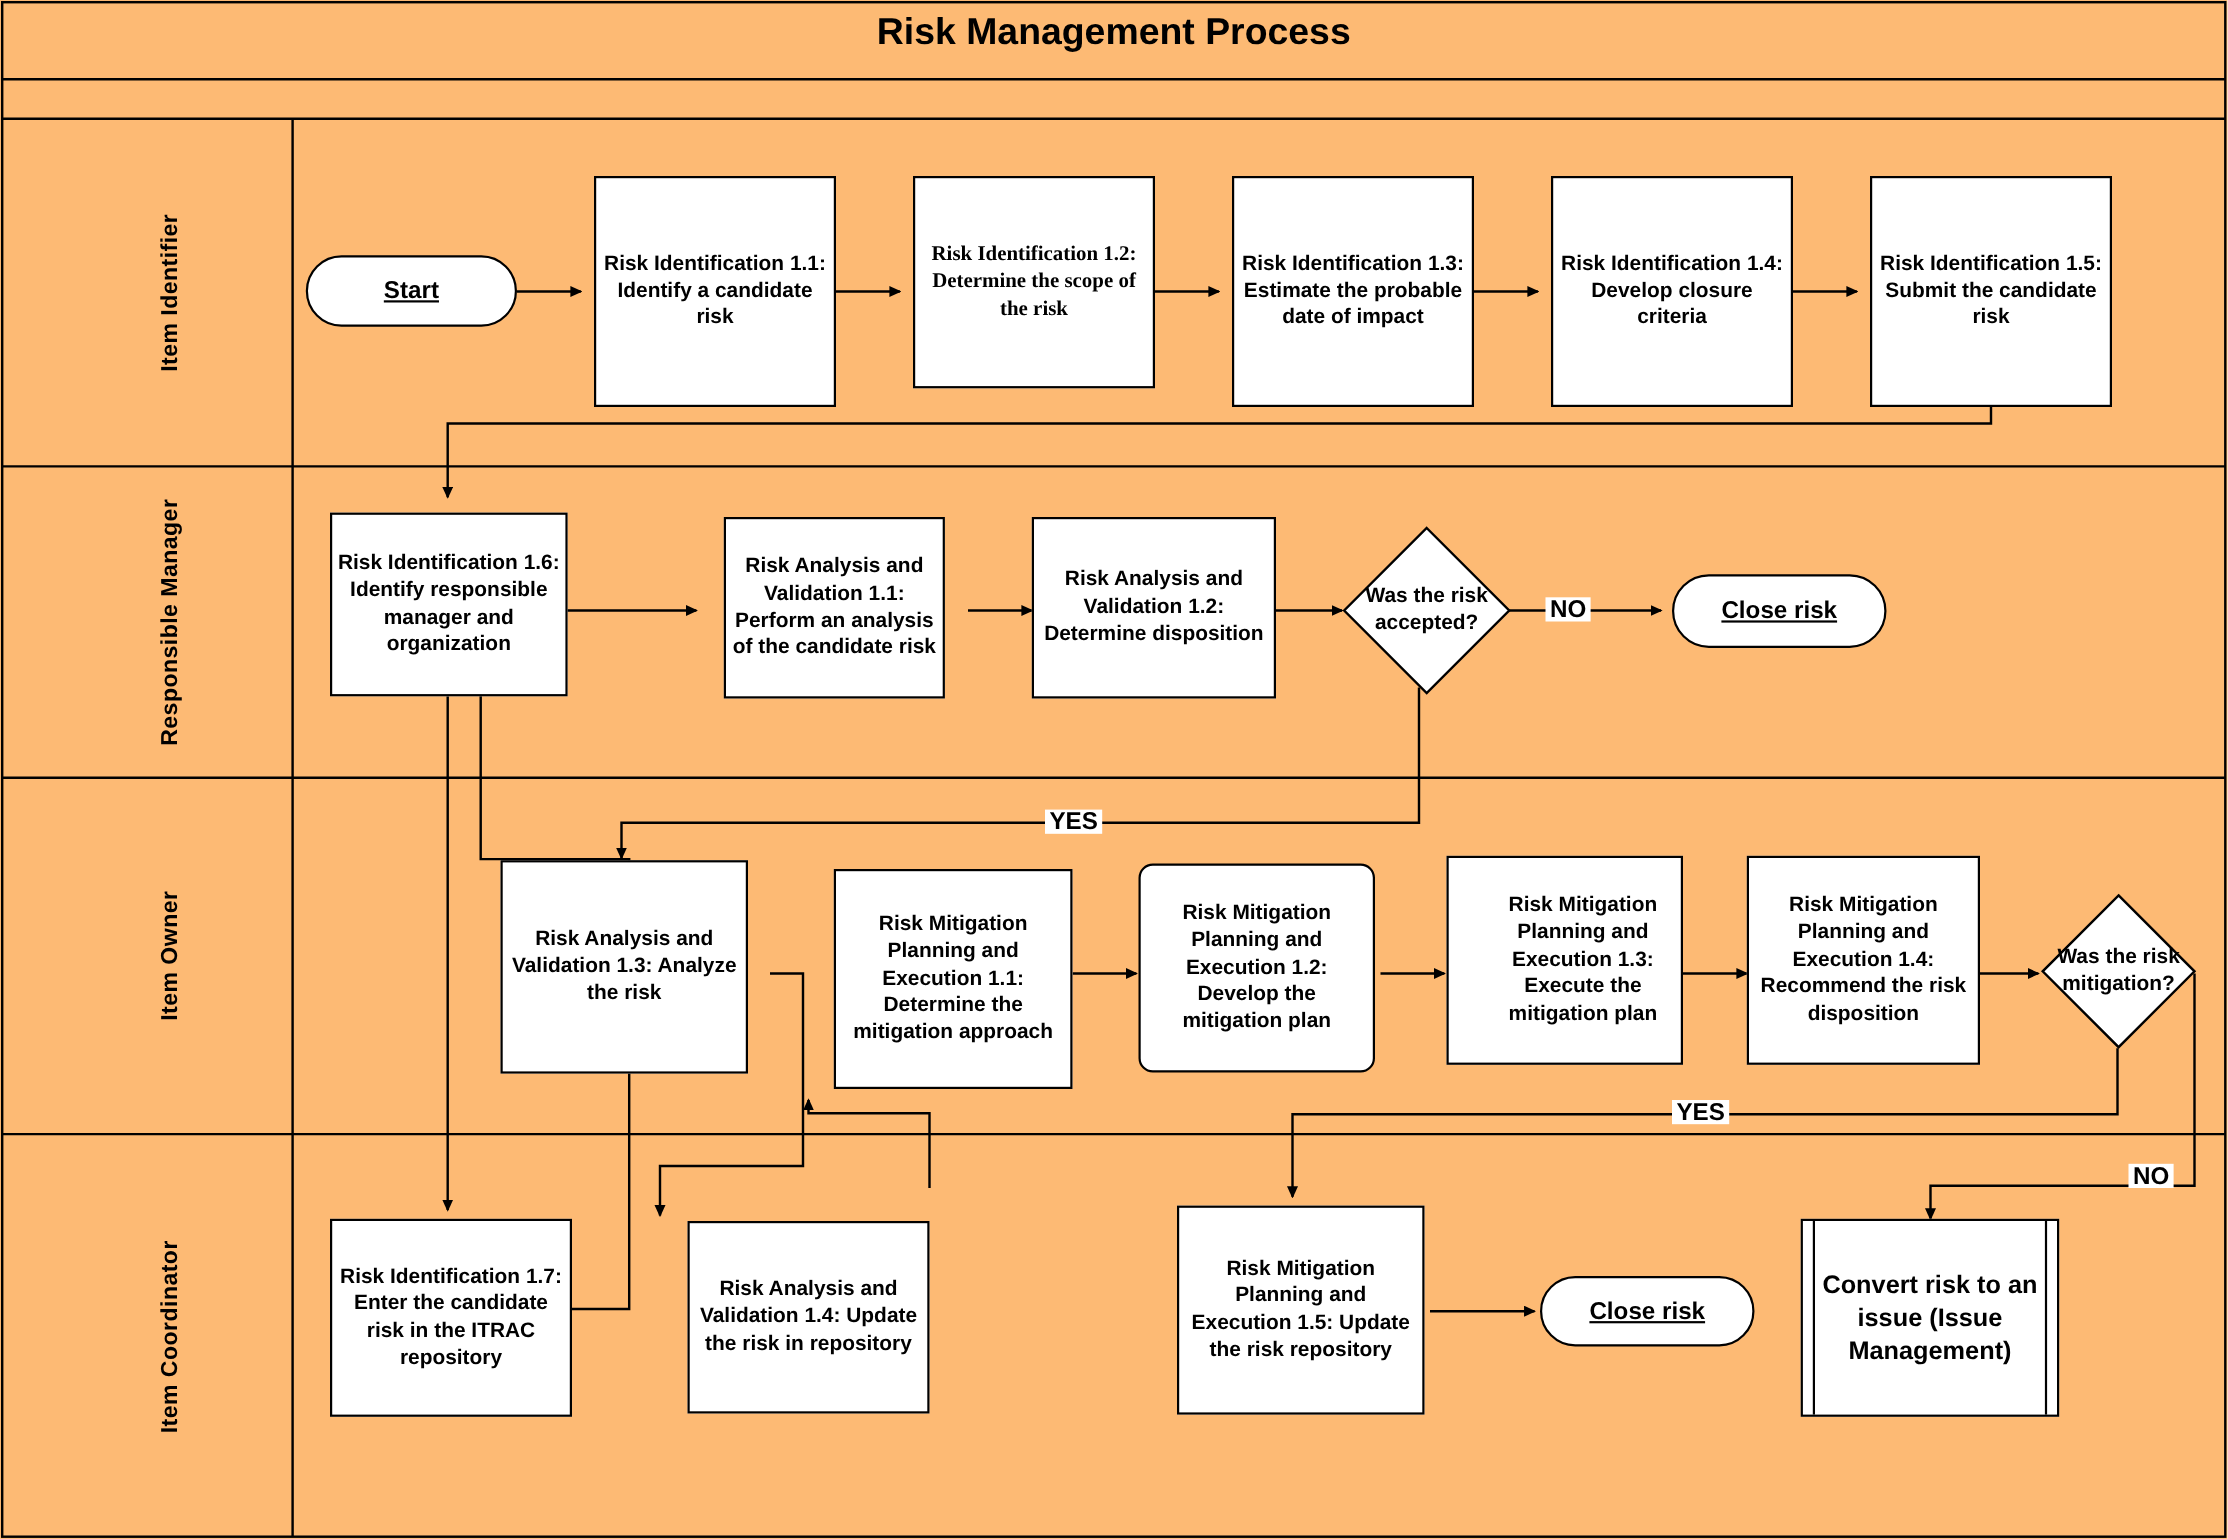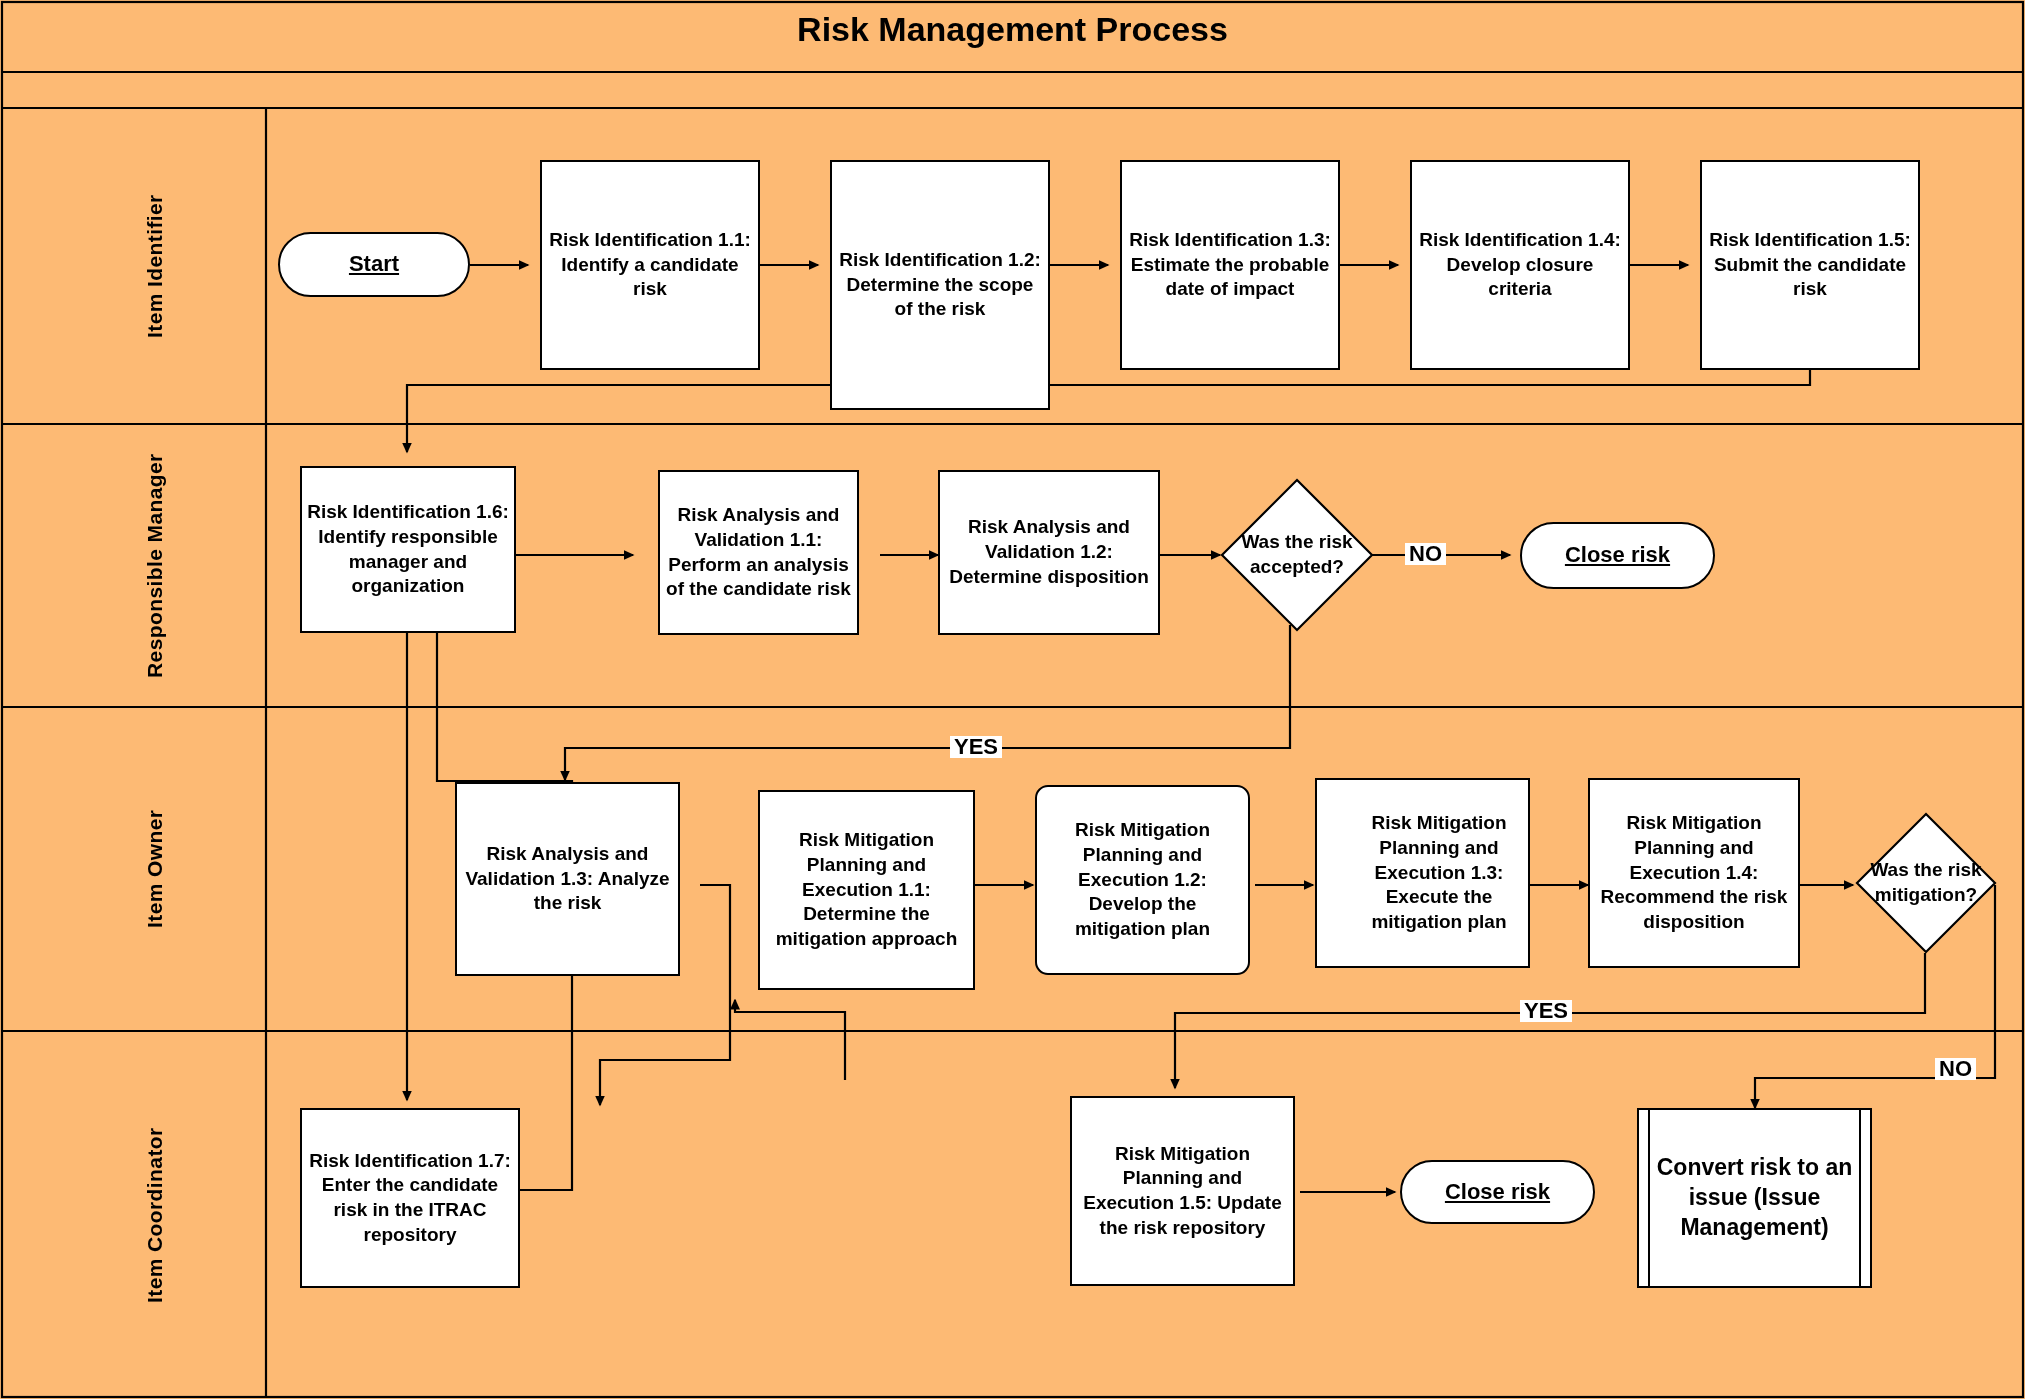--- a/index.html
+++ b/index.html
@@ -96,21 +96,21 @@
 
   <div class="lanelabel" style="left:110px;top:110px;width:90px;height:312px;">Item Identifier</div>
   <div class="lanelabel" style="left:110px;top:426px;width:90px;height:280px;">Responsible Manager</div>
   <div class="lanelabel" style="left:110px;top:709px;width:90px;height:320px;">Item Owner</div>
   <div class="lanelabel" style="left:110px;top:1033px;width:90px;height:364px;">Item Coordinator</div>
 
   <div class="node term" style="left:278px;top:232px;width:192px;height:65px;">Start</div>
 
   <div class="node proc" style="left:540px;top:160px;width:220px;height:210px;">Risk Identification 1.1: Identify a candidate risk</div>
 
-  <div class="node proc" style="left:830px;top:160px;width:220px;height:250px;">Risk Identification 1.2: Determine the scope of the risk</div>
+  <div class="node proc" style="left:830px;top:160px;width:220px;height:193px;font-family:Liberation Serif, serif;">Risk Identification 1.2: Determine the scope of the risk</div>
 
   <div class="node proc" style="left:1120px;top:160px;width:220px;height:210px;">Risk Identification 1.3: Estimate the probable date of impact</div>
 
   <div class="node proc" style="left:1410px;top:160px;width:220px;height:210px;">Risk Identification 1.4: Develop closure criteria</div>
 
   <div class="node proc" style="left:1700px;top:160px;width:220px;height:210px;">Risk Identification 1.5: Submit the candidate risk</div>
 
   <div class="node proc" style="left:300px;top:466px;width:216px;height:167px;">Risk Identification 1.6: Identify responsible manager and organization</div>
 
   <div class="node proc" style="left:658px;top:470px;width:201px;height:165px;">Risk Analysis and Validation 1.1: Perform an analysis of the candidate risk</div>
@@ -146,20 +146,21 @@
     </svg>
     <div class="dectext">Was the risk mitigation?</div>
   </div>
 
   <div class="edgelabel" style="left:1520px;top:1000px;">YES</div>
 
   <div class="edgelabel" style="left:1935px;top:1058px;">NO</div>
 
   <div class="node proc" style="left:300px;top:1108px;width:220px;height:180px;">Risk Identification 1.7: Enter the candidate risk in the ITRAC repository</div>
 
+  <div class="node proc" style="left:625px;top:1110px;width:220px;height:175px;">Risk Analysis and Validation 1.4: Update the risk in repository</div>
 
   <div class="node proc" style="left:1070px;top:1096px;width:225px;height:190px;">Risk Mitigation Planning and Execution 1.5: Update the risk repository</div>
 
   <div class="node term" style="left:1400px;top:1160px;width:195px;height:64px;">Close risk</div>
 
   <div class="node predef" style="left:1637px;top:1108px;width:235px;height:180px;">Convert risk to an issue (Issue Management)</div>
 
 </div>
 
 </body></html>

